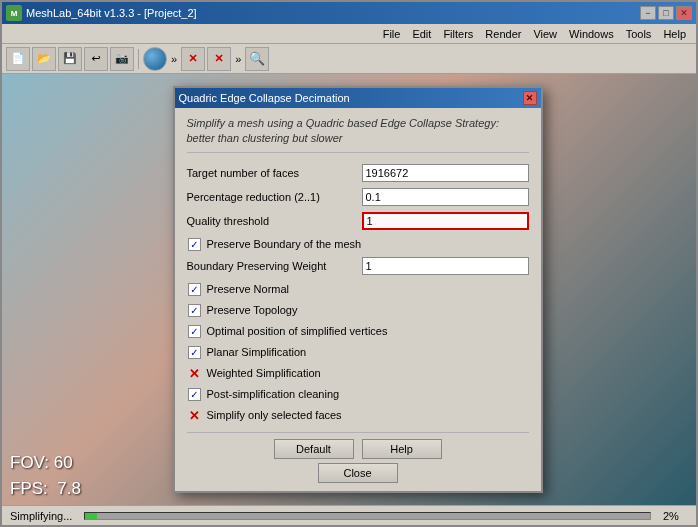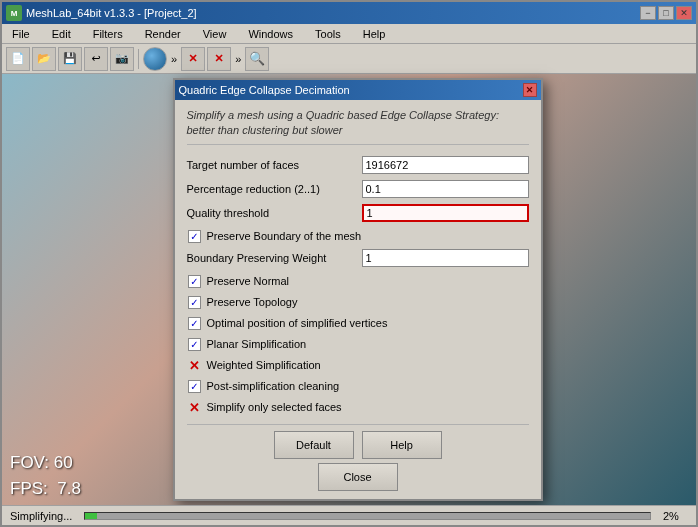--- a/index.html
+++ b/index.html
@@ -73,21 +73,22 @@
     .title-btn.close { background: #e06060; }
 
     
     .menu-bar {
       background: #d4d0c8;
       height: 20px;
       display: flex;
       align-items: center;
       padding: 0 4px;
       border-bottom: 1px solid #a0a0a0;
-      gap: 10px;
+      gap: 0;
+      justify-content: flex-end;
     }
     .menu-item {
       padding: 2px 6px;
       font-size: 11px;
       cursor: pointer;
       color: #000;
     }
 
     
     .toolbar {
@@ -337,21 +338,21 @@
       border-top: 1px solid #b0b0b0;
     }
     .dialog-buttons-bottom {
       display: flex;
       justify-content: center;
       gap: 24px;
       margin-top: 4px;
     }
     .dialog-btn {
       width: 80px;
-      height: 28px;
+      height: 20px;
       background: linear-gradient(to bottom, #e0dcd4, #c8c4bc);
       border: 1px solid #888;
       font-size: 11px;
       cursor: pointer;
       display: flex;
       align-items: center;
       justify-content: center;
     }
     .dialog-btn.apply {
       background: linear-gradient(to bottom, #b8d8f0, #70aadf);

